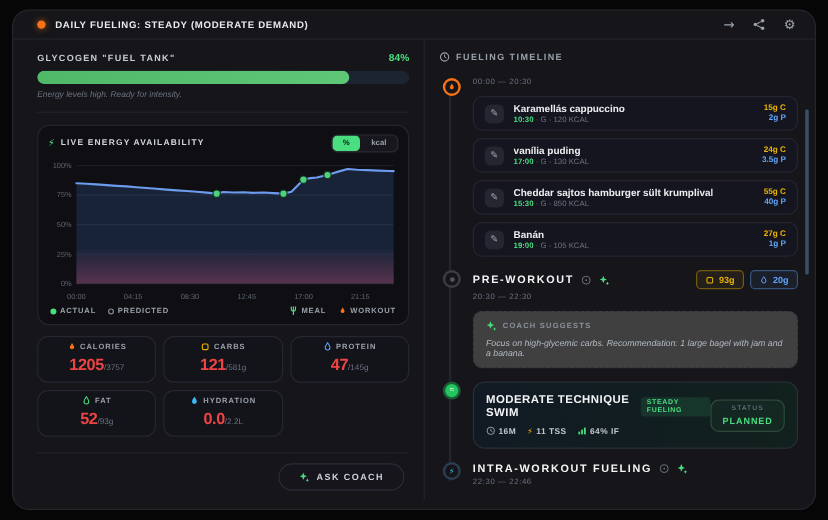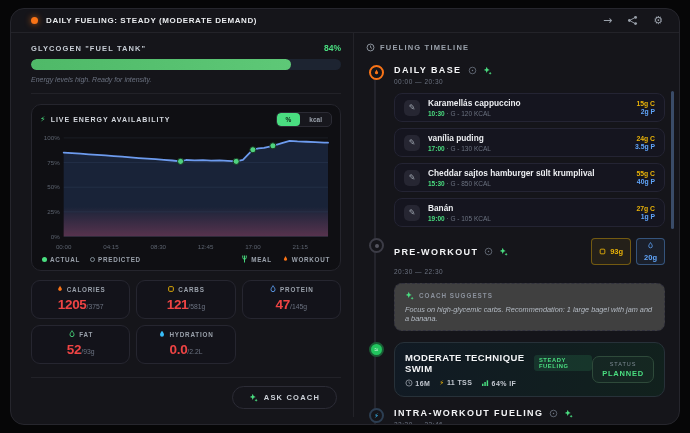--- a/index.html
+++ b/index.html
@@ -80,21 +80,21 @@
   .node-ring-blue { border:2px solid #2c3e52; color:#38bdf8; font-size:7px;
     font-family:"DejaVu Sans",sans-serif; }
   .sec-head { display:flex; align-items:center; gap:6px; }
   .sec-title { font-size:9px; font-weight:bold; letter-spacing:1.4px; color:#f3f4f6; }
   .sec-time { font-size:6.5px; color:#6b7280; letter-spacing:.5px; margin-top:3px; }
   .mini-ic { width:9px; height:9px; display:inline-block; cursor:pointer; }
   .head-badges { margin-left:auto; display:flex; gap:5px; }
   .macro-badge { display:flex; align-items:center; gap:4px; font-size:7.5px; font-weight:bold;
     border-radius:4px; padding:2.5px 7px; }
   .badge-carb { color:#eab308; border:1px solid rgba(234,179,8,.4); background:rgba(234,179,8,.07); }
-  .badge-prot { color:#60a5fa; border:1px solid rgba(96,165,250,.4); background:rgba(96,165,250,.07);flex-direction:column; }
+  .badge-prot { color:#60a5fa; border:1px solid rgba(96,165,250,.4); background:rgba(96,165,250,.07); }
 
   .meal-list { margin-top:8px; display:flex; flex-direction:column; gap:6px; }
   .meal-card { display:flex; align-items:center; gap:8px; background:#15151f;
     border:1px solid #242433; border-radius:8px; padding:4px 9px; cursor:pointer; }
   .meal-ic { width:16px; height:16px; border-radius:5px; background:#262632; color:#9aa1ab;
     font-size:8px; display:flex; align-items:center; justify-content:center;
     font-family:"DejaVu Sans",sans-serif; flex:none; }
   .meal-main { min-width:0; }
   .meal-name { font-size:8.3px; font-weight:bold; color:#eceef1; white-space:nowrap;
     overflow:hidden; text-overflow:ellipsis; }
@@ -300,31 +300,20 @@
       </div>
 
       <div class="timeline">
 
         <div class="tl-section">
           <span class="tl-node node-ring-orange">
             <svg class="ic-svg" width="7" height="7" viewBox="0 0 12 12">
                 <path d="M6 0.8 C6.6 3 8.8 4.1 8.8 6.9 A2.9 2.9 0 0 1 3.2 6.9 C3.2 4.6 5.4 3.4 6 0.8 Z" fill="#f97316"></path>
               </svg>
           </span>
-          <div class="sec-head">
-            <span class="sec-title">DAILY BASE</span>
-            <svg class="mini-ic ic-svg" viewBox="0 0 12 12">
-                <circle cx="6" cy="6" r="4.4" fill="none" stroke="#6b7280" stroke-width="1.1"></circle>
-                <circle cx="6" cy="6" r="1" fill="#6b7280"></circle>
-              </svg>
-            <svg class="mini-ic ic-svg" viewBox="0 0 12 12">
-                <path d="M5 1 L6.2 4 L9 5.2 L6.2 6.4 L5 9.4 L3.8 6.4 L1 5.2 L3.8 4 Z" fill="#4ade80"></path>
-                <path d="M9.5 7.5 L10.1 9 L11.5 9.6 L10.1 10.2 L9.5 11.6 L8.9 10.2 L7.5 9.6 L8.9 9 Z" fill="#4ade80"></path>
-              </svg>
-          </div>
           <div class="sec-time">00:00 — 20:30</div>
 
           <div class="meal-list">
             <div class="meal-card">
               <span class="meal-ic">✎</span>
               <div class="meal-main">
                 <div class="meal-name">Karamellás cappuccino</div>
                 <div class="meal-sub"><span class="meal-time">10:30</span> <span>· G - 120 KCAL</span></div>
               </div>
               <div class="meal-macros">

